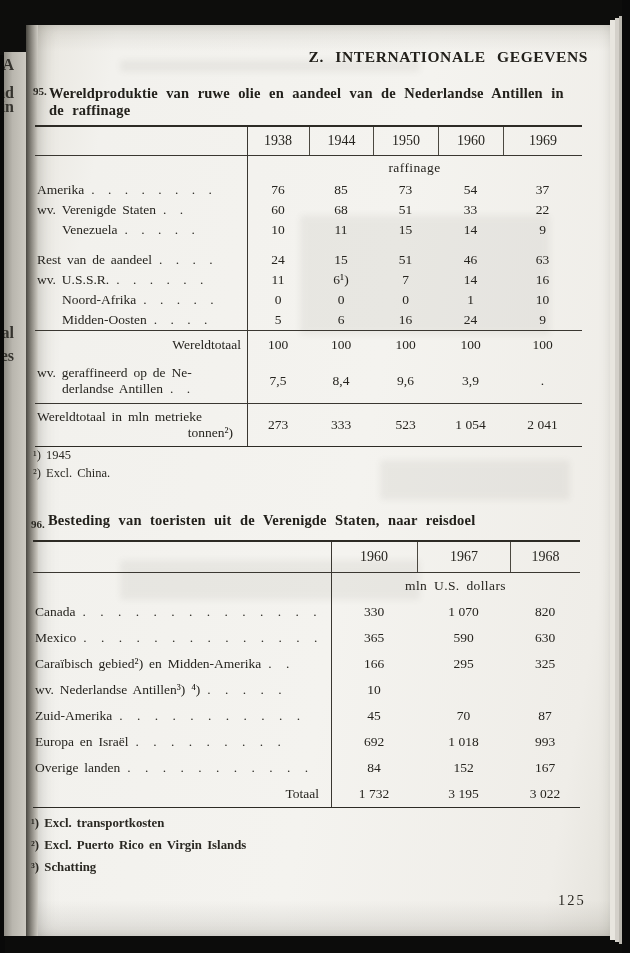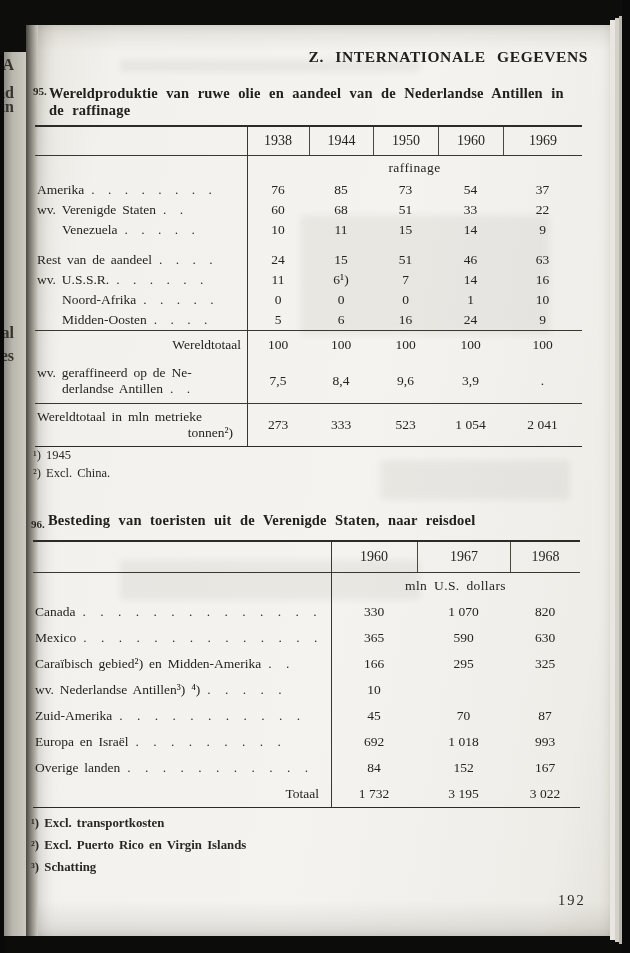--- a/index.html
+++ b/index.html
@@ -298,14 +298,14 @@
       <div class="num">3 022</div>
     </div>
   </div>
 
   <div class="fns fns96" style="left:31px;top:812px;">
     <div class="fn">¹) Excl. transportkosten</div>
     <div class="fn">²) Excl. Puerto Rico en Virgin Islands</div>
     <div class="fn">³) Schatting</div>
   </div>
 
-  <div class="pagenum">192</div>
+  <div class="pagenum">125</div>
 </div>
 
 </body></html>

